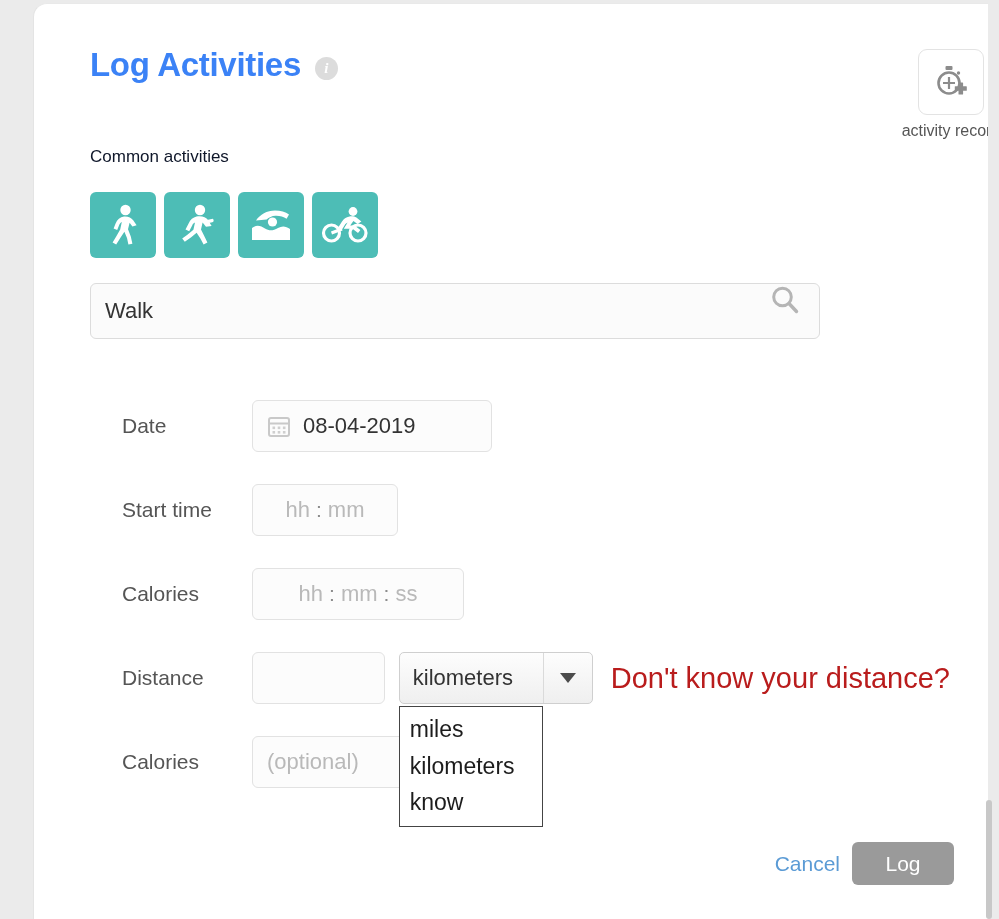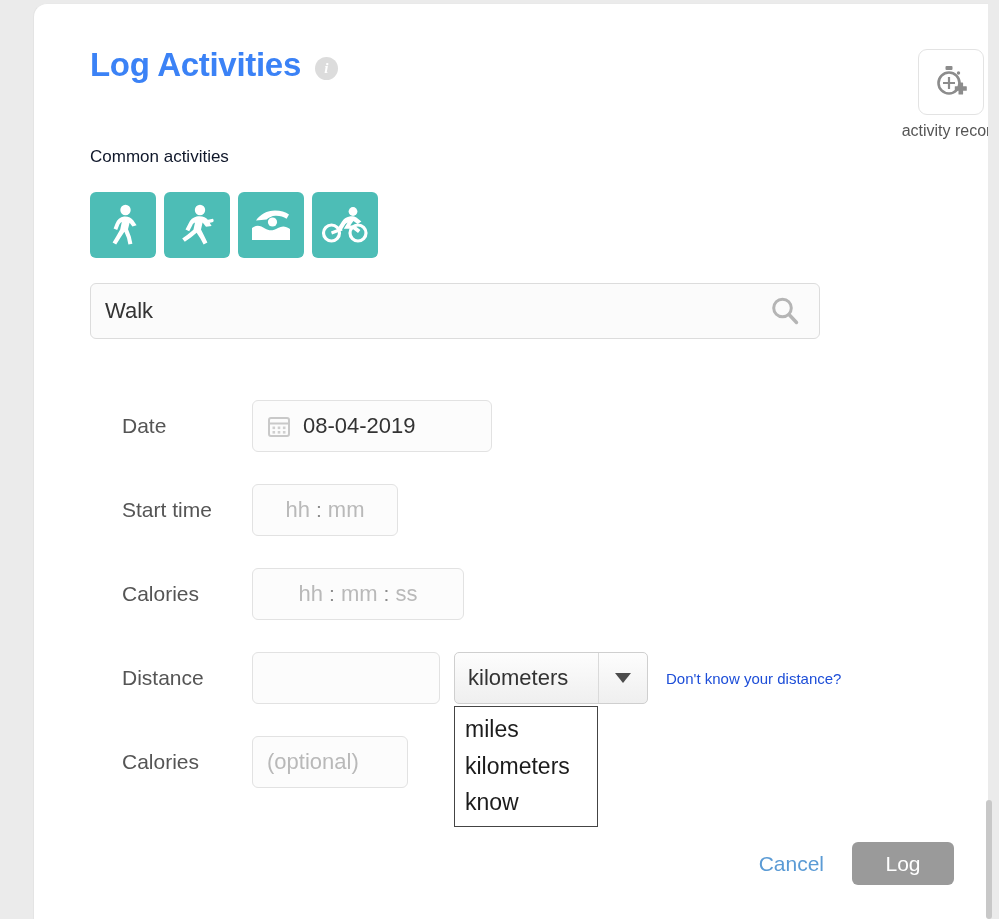--- a/index.html
+++ b/index.html
@@ -143,21 +143,21 @@
     position: absolute;
     left: 56px;
     top: 279px;
     width: 730px;
     height: 56px;
     border: 1px solid #dcdcdc;
     border-radius: 6px;
     background: #fbfbfb;
     box-sizing: border-box;
     display: flex;
-    align-items: center;
+    align-items: flex-start;
   }
   #search-input {
     border: 0;
     outline: none;
     background: transparent;
     font-family: "Liberation Sans", sans-serif;
     font-size: 22px;
     color: #333333;
     padding: 0 14px;
     flex: 1;
@@ -264,34 +264,34 @@
     font-size: 23px;
     color: #1c1c1c;
     padding: 1px 10px;
     line-height: 1.5;
     cursor: pointer;
     white-space: nowrap;
   }
 
   .help-link {
     margin-left: 18px;
-    font-size: 15px;
-    color: #1d4ed8;
+    font-size: 29px;
+    color: #b91c1c;
     cursor: pointer;
     white-space: nowrap;
   }
 
   
   #footer {
     position: absolute;
     right: 34px;
     top: 838px;
     display: flex;
     align-items: center;
-    gap: 22px;
+    gap: 6px;
   }
   #cancel-button {
     font-size: 21px;
     color: #5b9bd5;
     cursor: pointer;
     background: none;
     border: 0;
     font-family: "Liberation Sans", sans-serif;
   }
   #log-button {

